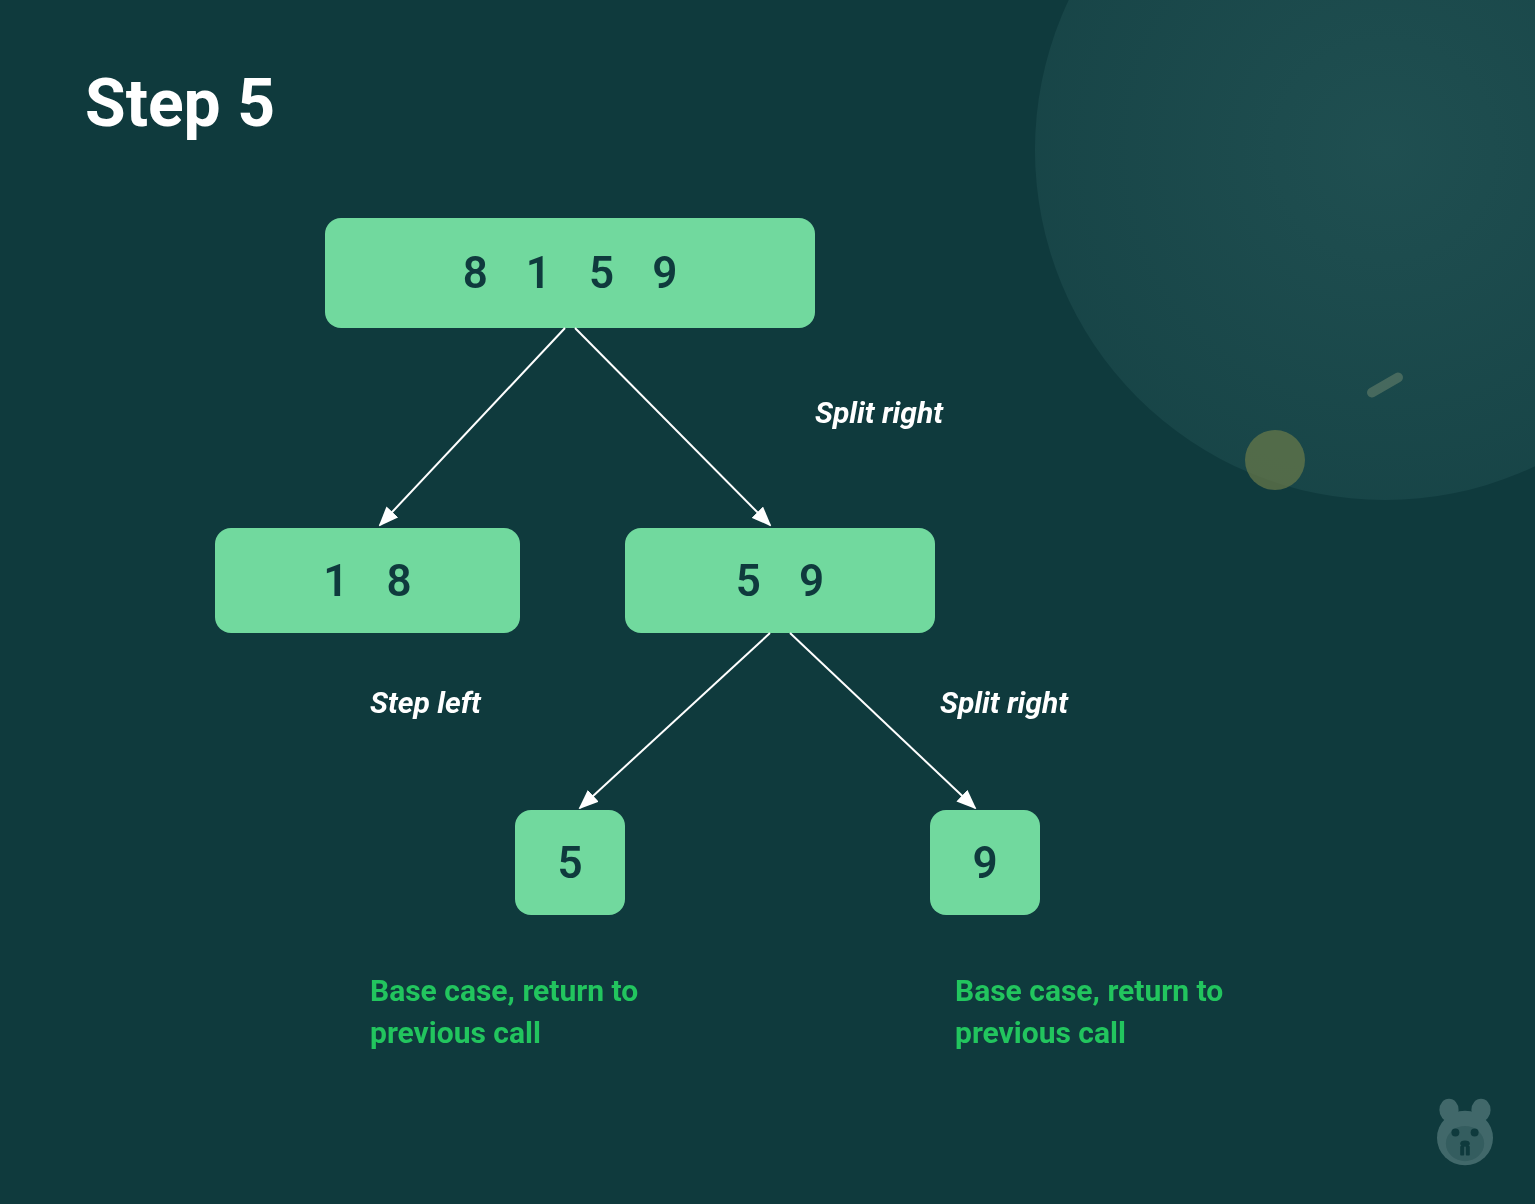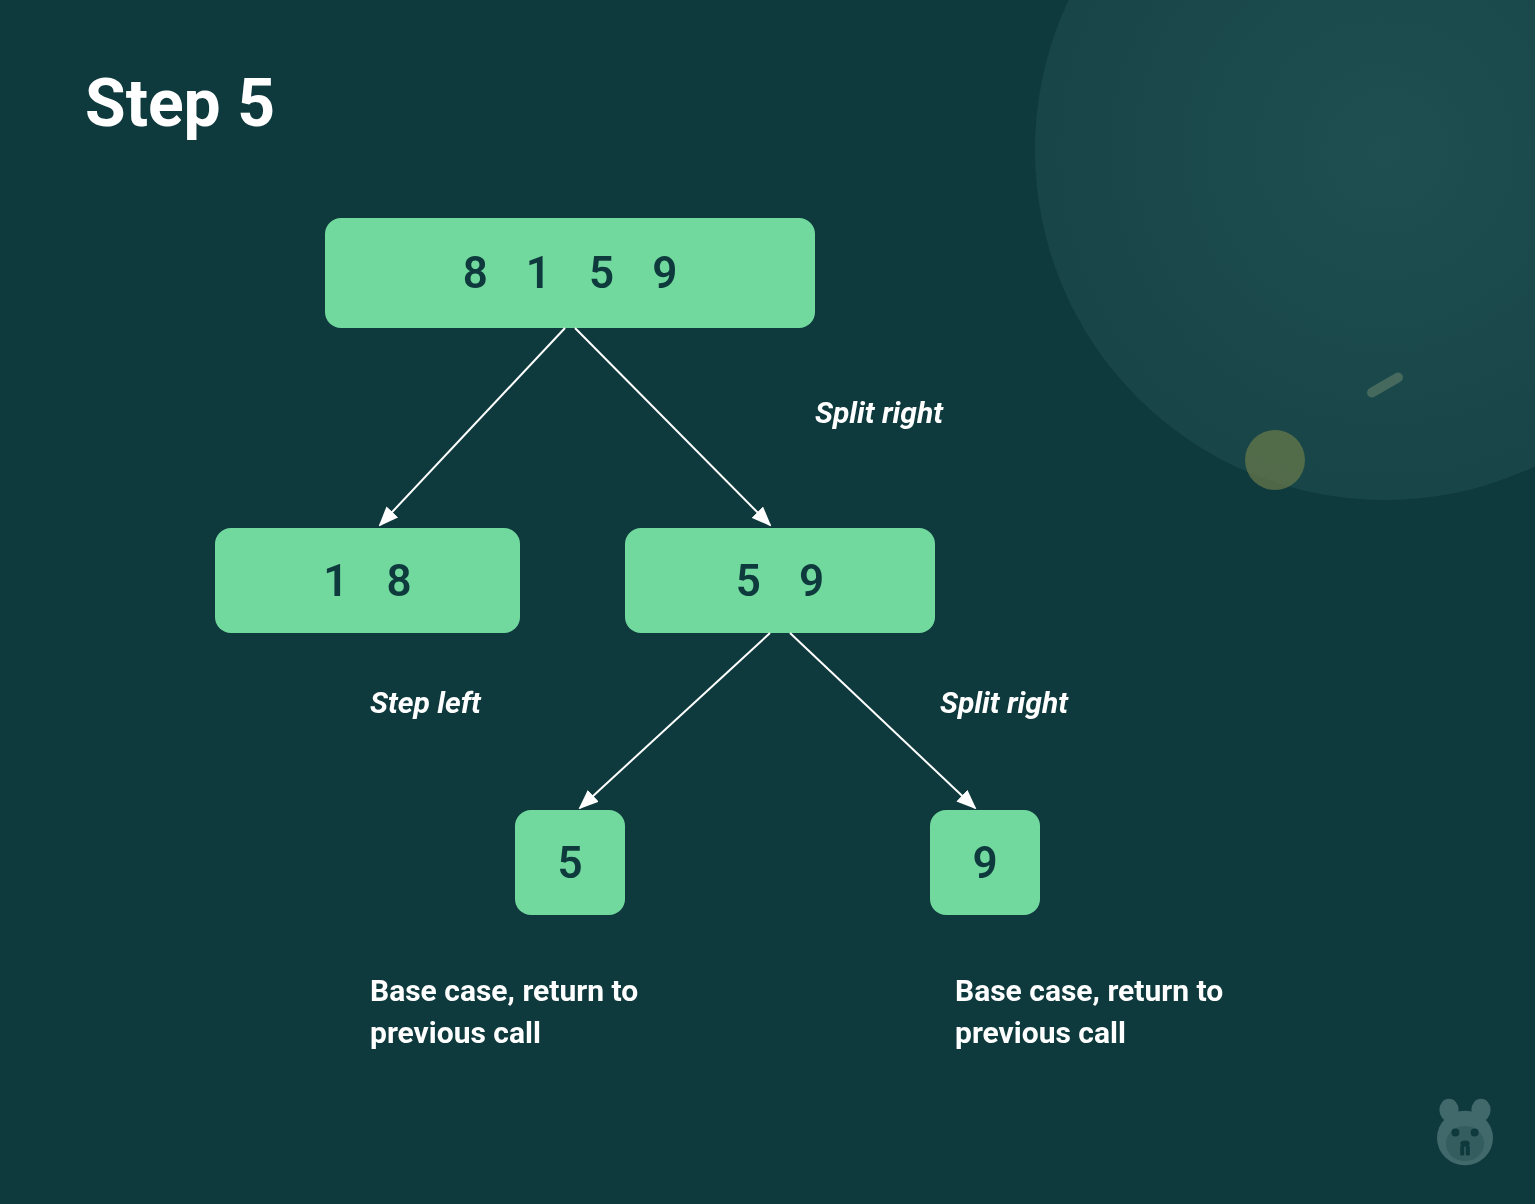--- a/index.html
+++ b/index.html
@@ -67,21 +67,21 @@
   }
   .label {
     position: absolute;
     color: #fff;
     font-size: 30px;
     font-weight: 700;
     font-style: italic;
   }
   .caption {
     position: absolute;
-    color: #ffffff;
+    color: #22c55e;
     font-size: 30px;
     font-weight: 700;
     line-height: 1.4;
     width: 320px;
   }
   svg.arrows {
     position: absolute;
     top: 0;
     left: 0;
     width: 1535px;

